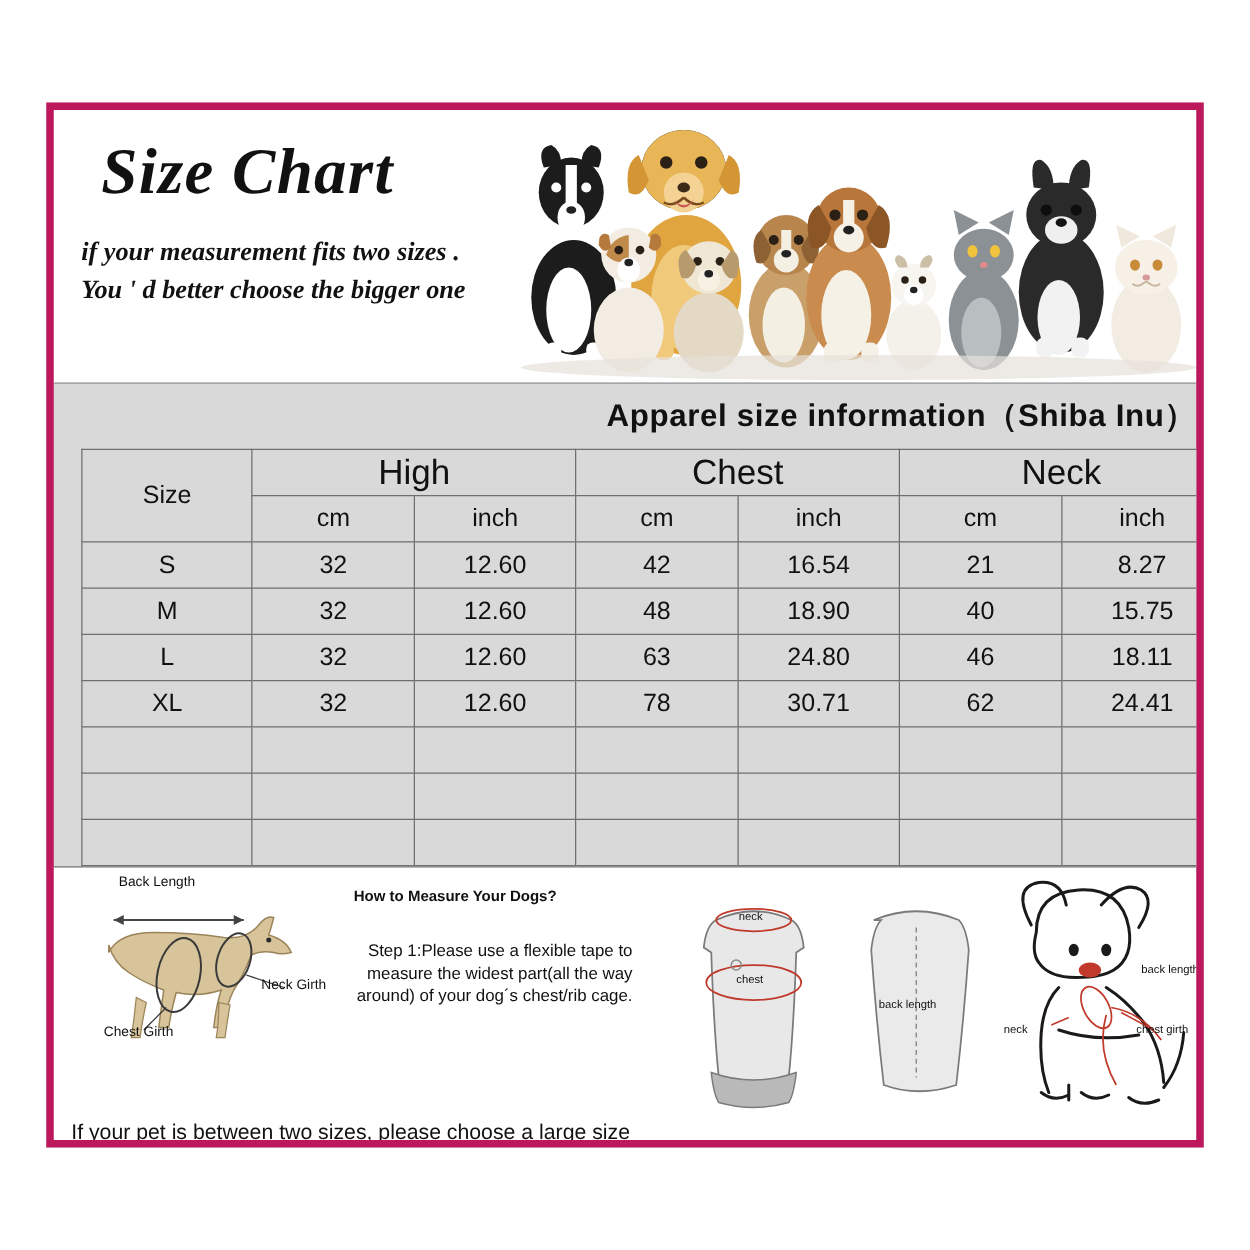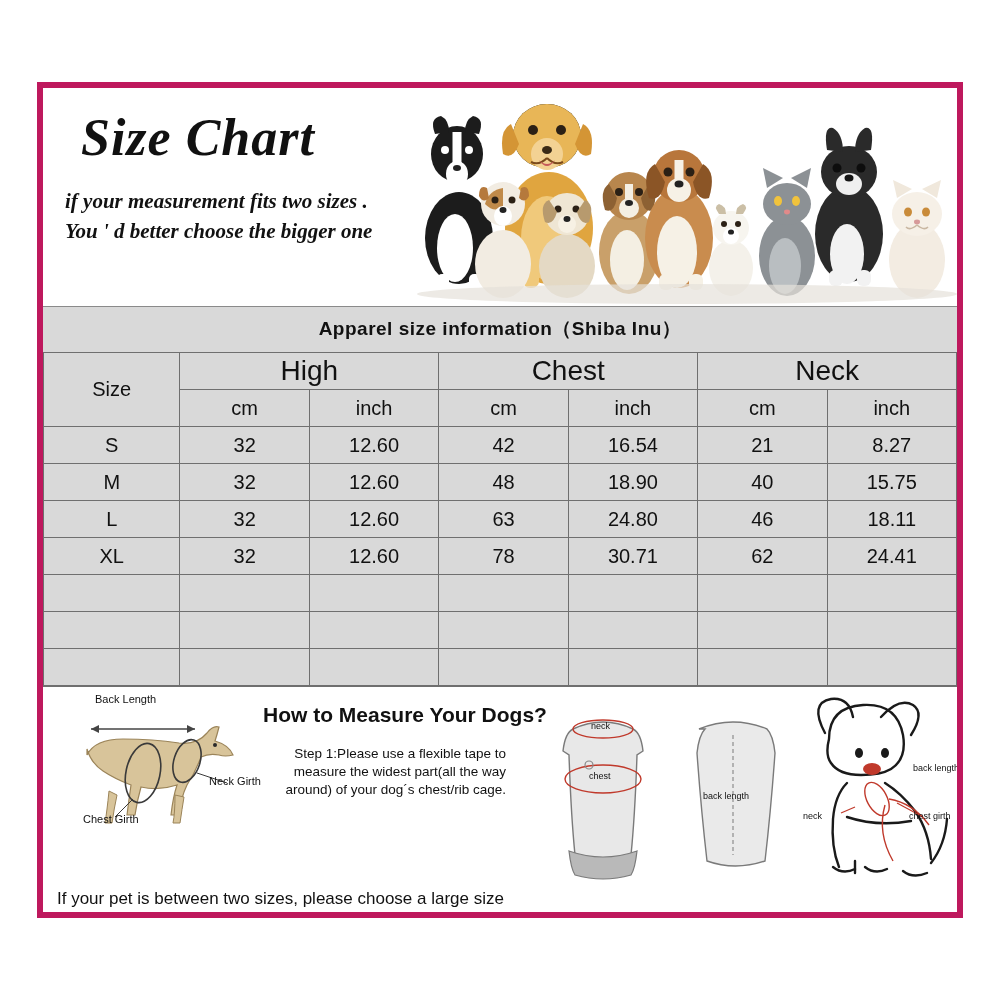--- a/index.html
+++ b/index.html
@@ -64,31 +64,32 @@
   .animals {
     position: absolute;
     right: 0;
     top: 0;
     width: 560px;
     height: 216px;
   }
 
   
   .table-title {
-    text-align: center;
-    font-size: 19px;
+    text-align: right;
+    font-size: 25px;
     font-weight: bold;
     color: #111;
     padding: 9px 0 10px 0;
     letter-spacing: .5px;
   }
   table.size {
     border-collapse: collapse;
     width: 100%;
     table-layout: fixed;
+    margin-left: 22px;
   }
   table.size td, table.size th {
     border: 1px solid #6f6f6f;
     font-size: 20px;
     color: #111;
     text-align: center;
     font-weight: normal;
     height: 34px;
     background: #d9d9d9;
   }
@@ -100,23 +101,23 @@
 
   
   .bottom {
     position: relative;
     background: #ffffff;
     border-top: 1px solid #6f6f6f;
     height: 232px;
   }
   .how-title {
     position: absolute;
-    left: 220px;
+    left: 240px;
     top: 16px;
-    font-size: 21px;
+    font-size: 12px;
     font-weight: bold;
     color: #111;
   }
   .step {
     position: absolute;
     left: 228px;
     font-size: 13.5px;
     line-height: 18px;
     color: #111;
     width: 235px;

